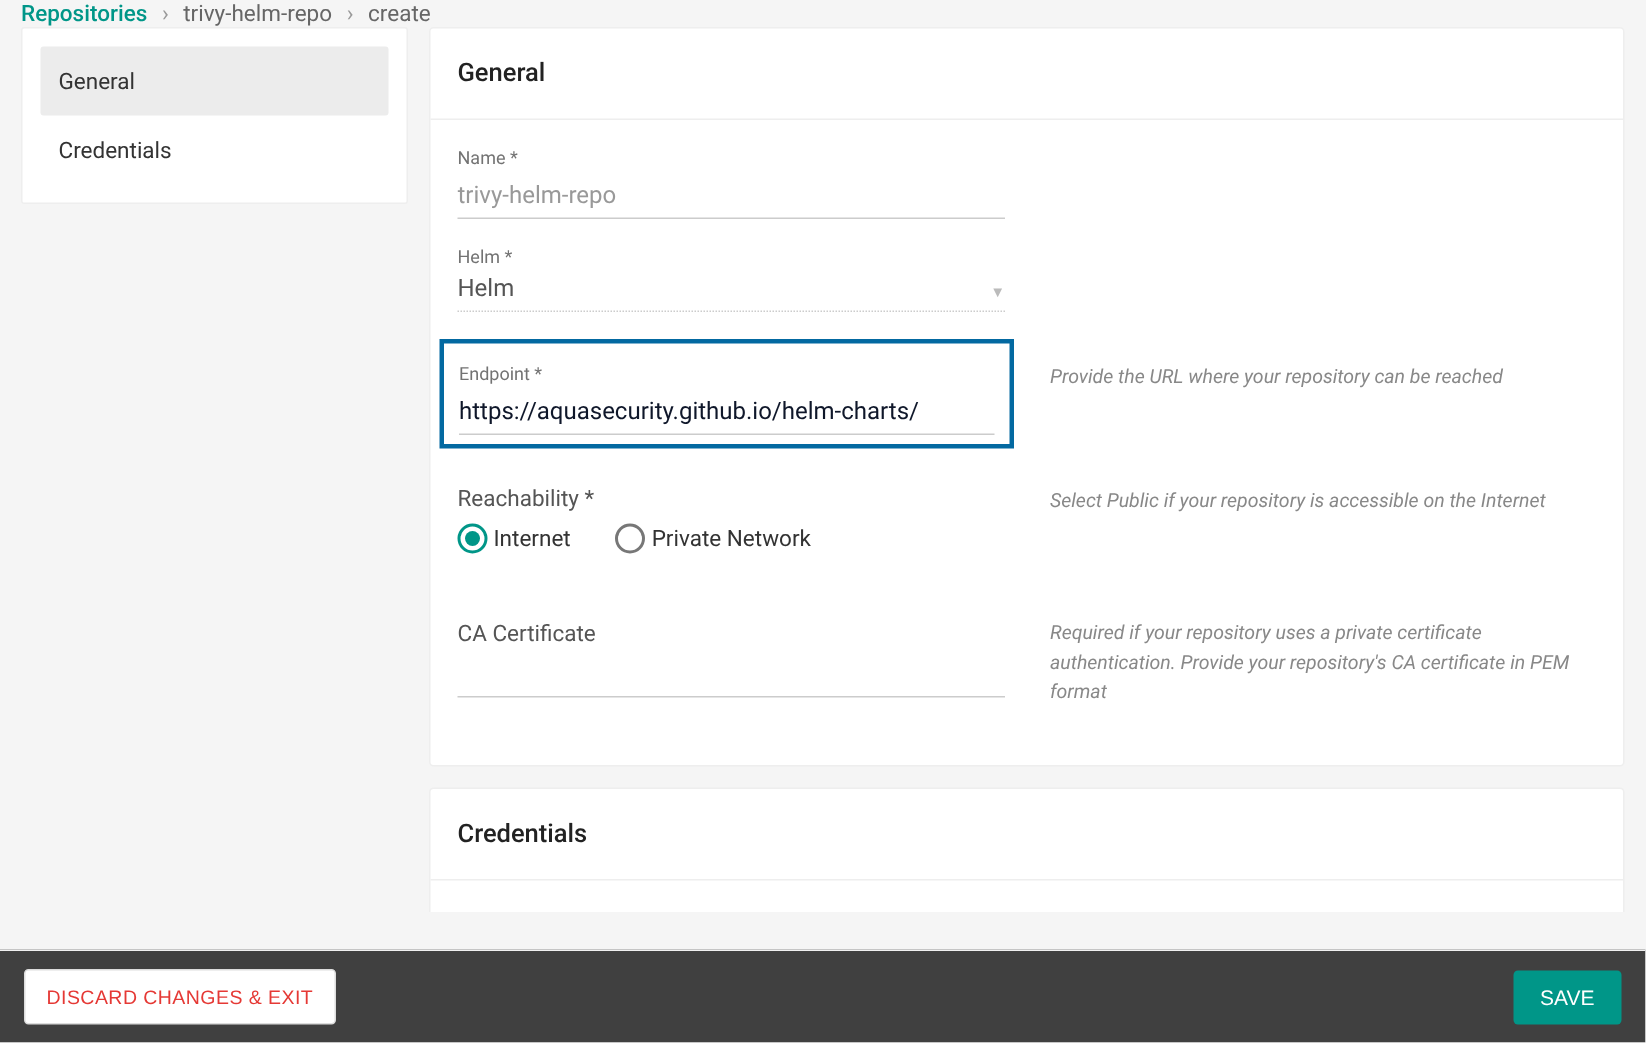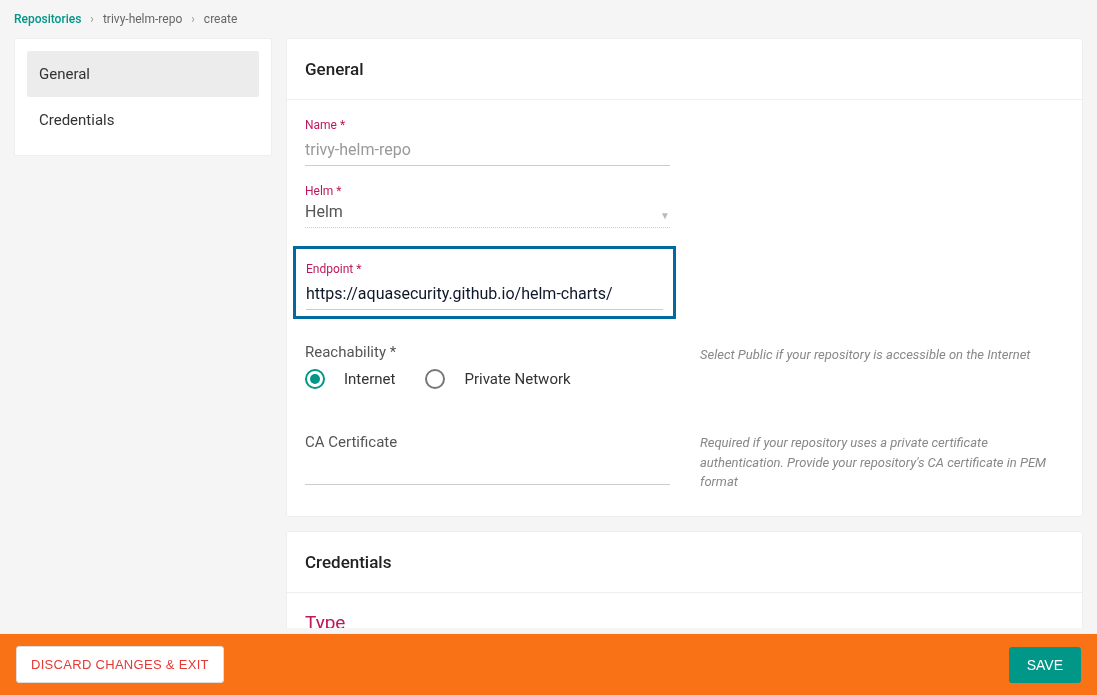--- a/index.html
+++ b/index.html
@@ -10,22 +10,22 @@
     body {
       font-family: -apple-system, BlinkMacSystemFont, "Segoe UI", Roboto, Helvetica, Arial, sans-serif;
       background: #f5f5f5;
       color: #333;
       width: 1097px;
       height: 695px;
       position: relative;
       overflow: hidden;
     }
     .breadcrumb {
-      padding: 12px 14px;
-      font-size: 12px;
+      padding: 0 14px;
+      font-size: 15px;
       color: #666;
     }
     .breadcrumb .root {
       color: #009688;
       font-weight: 500;
     }
     .breadcrumb .sep {
       color: #999;
       margin: 0 6px;
     }
@@ -80,21 +80,21 @@
       margin-bottom: 18px;
       display: flex;
       gap: 30px;
     }
     .field-left {
       width: 365px;
       flex-shrink: 0;
     }
     .field-label {
       font-size: 12px;
-      color: #be185d;
+      color: #737373;
       margin-bottom: 4px;
       display: block;
     }
     .field-input {
       width: 100%;
       border: none;
       border-bottom: 1px solid #ccc;
       font-size: 16px;
       padding: 4px 0 6px 0;
       background: transparent;
@@ -134,21 +134,21 @@
       margin-right: -6px;
     }
     .radio-group {
       display: flex;
       gap: 30px;
       margin-top: 8px;
     }
     .radio-option {
       display: flex;
       align-items: center;
-      gap: 19px;
+      gap: 4px;
       cursor: pointer;
     }
     .radio-circle {
       width: 20px;
       height: 20px;
       border-radius: 50%;
       border: 2px solid #777;
       position: relative;
       flex-shrink: 0;
     }
@@ -177,21 +177,21 @@
     .ca-label {
       font-size: 15px;
       color: #555;
       margin-bottom: 6px;
     }
     .footer {
       position: absolute;
       bottom: 0;
       left: 0;
       right: 0;
-      background: #f97316;
+      background: #404040;
       padding: 12px 16px;
       display: flex;
       justify-content: space-between;
       align-items: center;
       border-top: 1px solid #f0f0f0;
     }
     .btn-discard {
       border: 1px solid #ddd;
       background: #fff;
       color: #e53935;
@@ -261,40 +261,41 @@
           </div>
         </div>
 
         <div class="field" style="margin-bottom: 24px;">
           <div class="field-left">
             <div class="highlight-box">
               <label class="field-label">Endpoint *</label>
               <input class="field-input" style="color: #0f172a;" value="https://aquasecurity.github.io/helm-charts/">
             </div>
           </div>
+          <div class="field-hint">Provide the URL where your repository can be reached</div>
         </div>
 
         <div class="field" style="margin-bottom: 44px;">
           <div class="field-left">
             <div class="reachability-label">Reachability *</div>
             <div class="radio-group">
               <div class="radio-option">
                 <div class="radio-circle selected"></div>
                 <span class="radio-label">Internet</span>
               </div>
               <div class="radio-option">
                 <div class="radio-circle"></div>
                 <span class="radio-label">Private Network</span>
               </div>
             </div>
           </div>
           <div class="field-hint" style="padding-top:2px;">Select Public if your repository is accessible on the Internet</div>
         </div>
 
-        <div class="field" style="margin-bottom: 6px;">
+        <div class="field" style="margin-bottom: 20px;">
           <div class="field-left">
             <div class="ca-label">CA Certificate</div>
             <div class="ca-input-line"></div>
           </div>
           <div class="field-hint" style="padding-top:0;">Required if your repository uses a private certificate authentication. Provide your repository's CA certificate in PEM format</div>
         </div>
 
       </div>
     </div>
 

